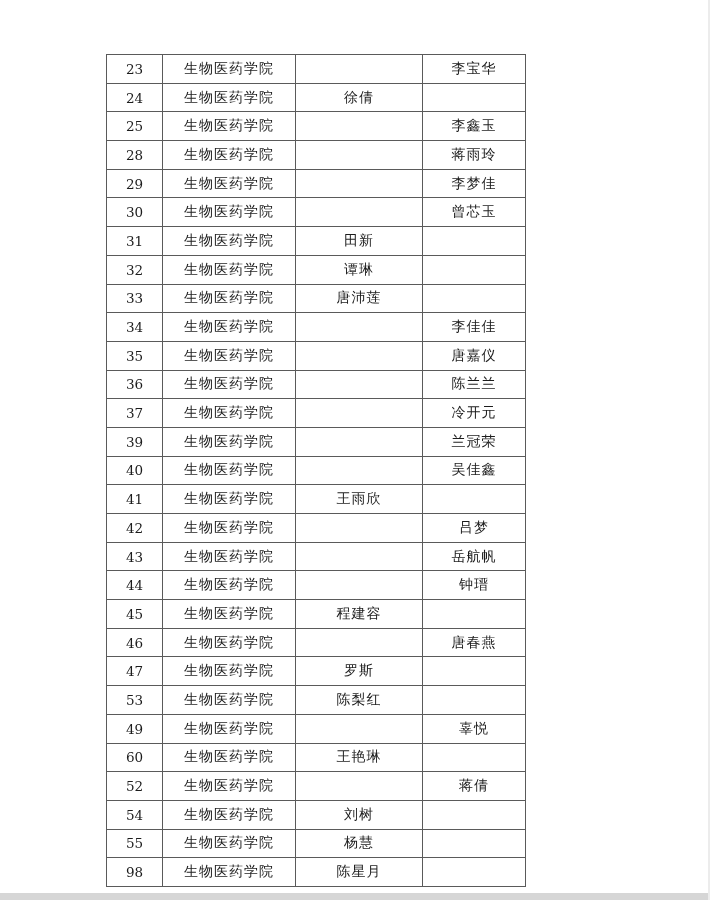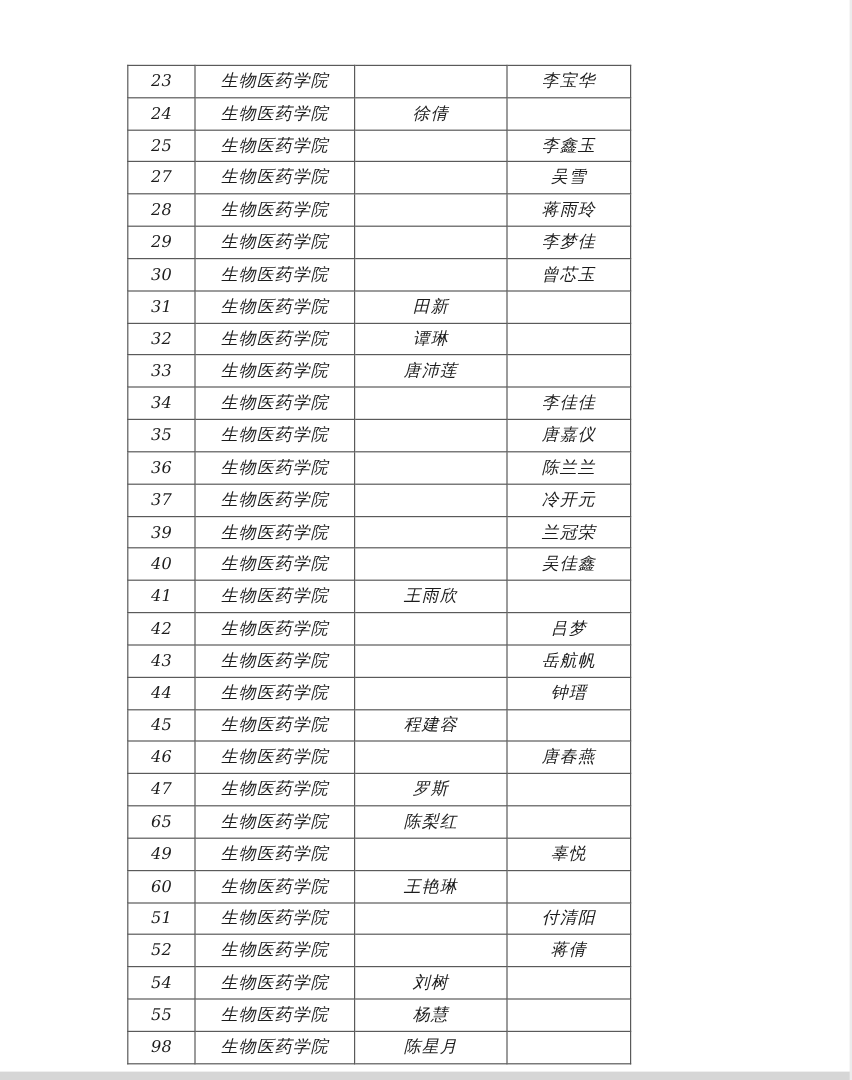--- a/index.html
+++ b/index.html
@@ -17,21 +17,20 @@
   }
   table.roster {
     position: absolute;
     left: 106px;
     top: 54px;
     width: 419px;
     height: 833px;
     border-collapse: collapse;
     table-layout: fixed;
     border: 1px solid #3f3f3f;
-    font-style: italic;
   }
   table.roster td {
     border: 1px solid #5a5a5a;
     padding: 0;
     text-align: center;
     vertical-align: middle;
     font-size: 14px;
     color: #1c1c1c;
     letter-spacing: 1px;
     white-space: nowrap;
@@ -85,26 +84,20 @@
   </tr>
 
   <tr>
     <td class="c-num">25</td>
     <td class="c-college">生物医药学院</td>
     <td class="c-name-left"></td>
     <td class="c-name-right">李鑫玉</td>
   </tr>
 
 
-  <tr>
-    <td class="c-num">27</td>
-    <td class="c-college">生物医药学院</td>
-    <td class="c-name-left"></td>
-    <td class="c-name-right">吴雪</td>
-  </tr>
 
   <tr>
     <td class="c-num">28</td>
     <td class="c-college">生物医药学院</td>
     <td class="c-name-left"></td>
     <td class="c-name-right">蒋雨玲</td>
   </tr>
 
   <tr>
     <td class="c-num">29</td>
@@ -227,46 +220,40 @@
   </tr>
 
   <tr>
     <td class="c-num">47</td>
     <td class="c-college">生物医药学院</td>
     <td class="c-name-left">罗斯</td>
     <td class="c-name-right"></td>
   </tr>
 
   <tr>
-    <td class="c-num">65</td>
+    <td class="c-num">53</td>
     <td class="c-college">生物医药学院</td>
     <td class="c-name-left">陈梨红</td>
     <td class="c-name-right"></td>
   </tr>
 
   <tr>
     <td class="c-num">49</td>
     <td class="c-college">生物医药学院</td>
     <td class="c-name-left"></td>
     <td class="c-name-right">辜悦</td>
   </tr>
 
   <tr>
     <td class="c-num">60</td>
     <td class="c-college">生物医药学院</td>
     <td class="c-name-left">王艳琳</td>
     <td class="c-name-right"></td>
   </tr>
 
-  <tr>
-    <td class="c-num">51</td>
-    <td class="c-college">生物医药学院</td>
-    <td class="c-name-left"></td>
-    <td class="c-name-right">付清阳</td>
-  </tr>
 
   <tr>
     <td class="c-num">52</td>
     <td class="c-college">生物医药学院</td>
     <td class="c-name-left"></td>
     <td class="c-name-right">蒋倩</td>
   </tr>
 
 
   <tr>

